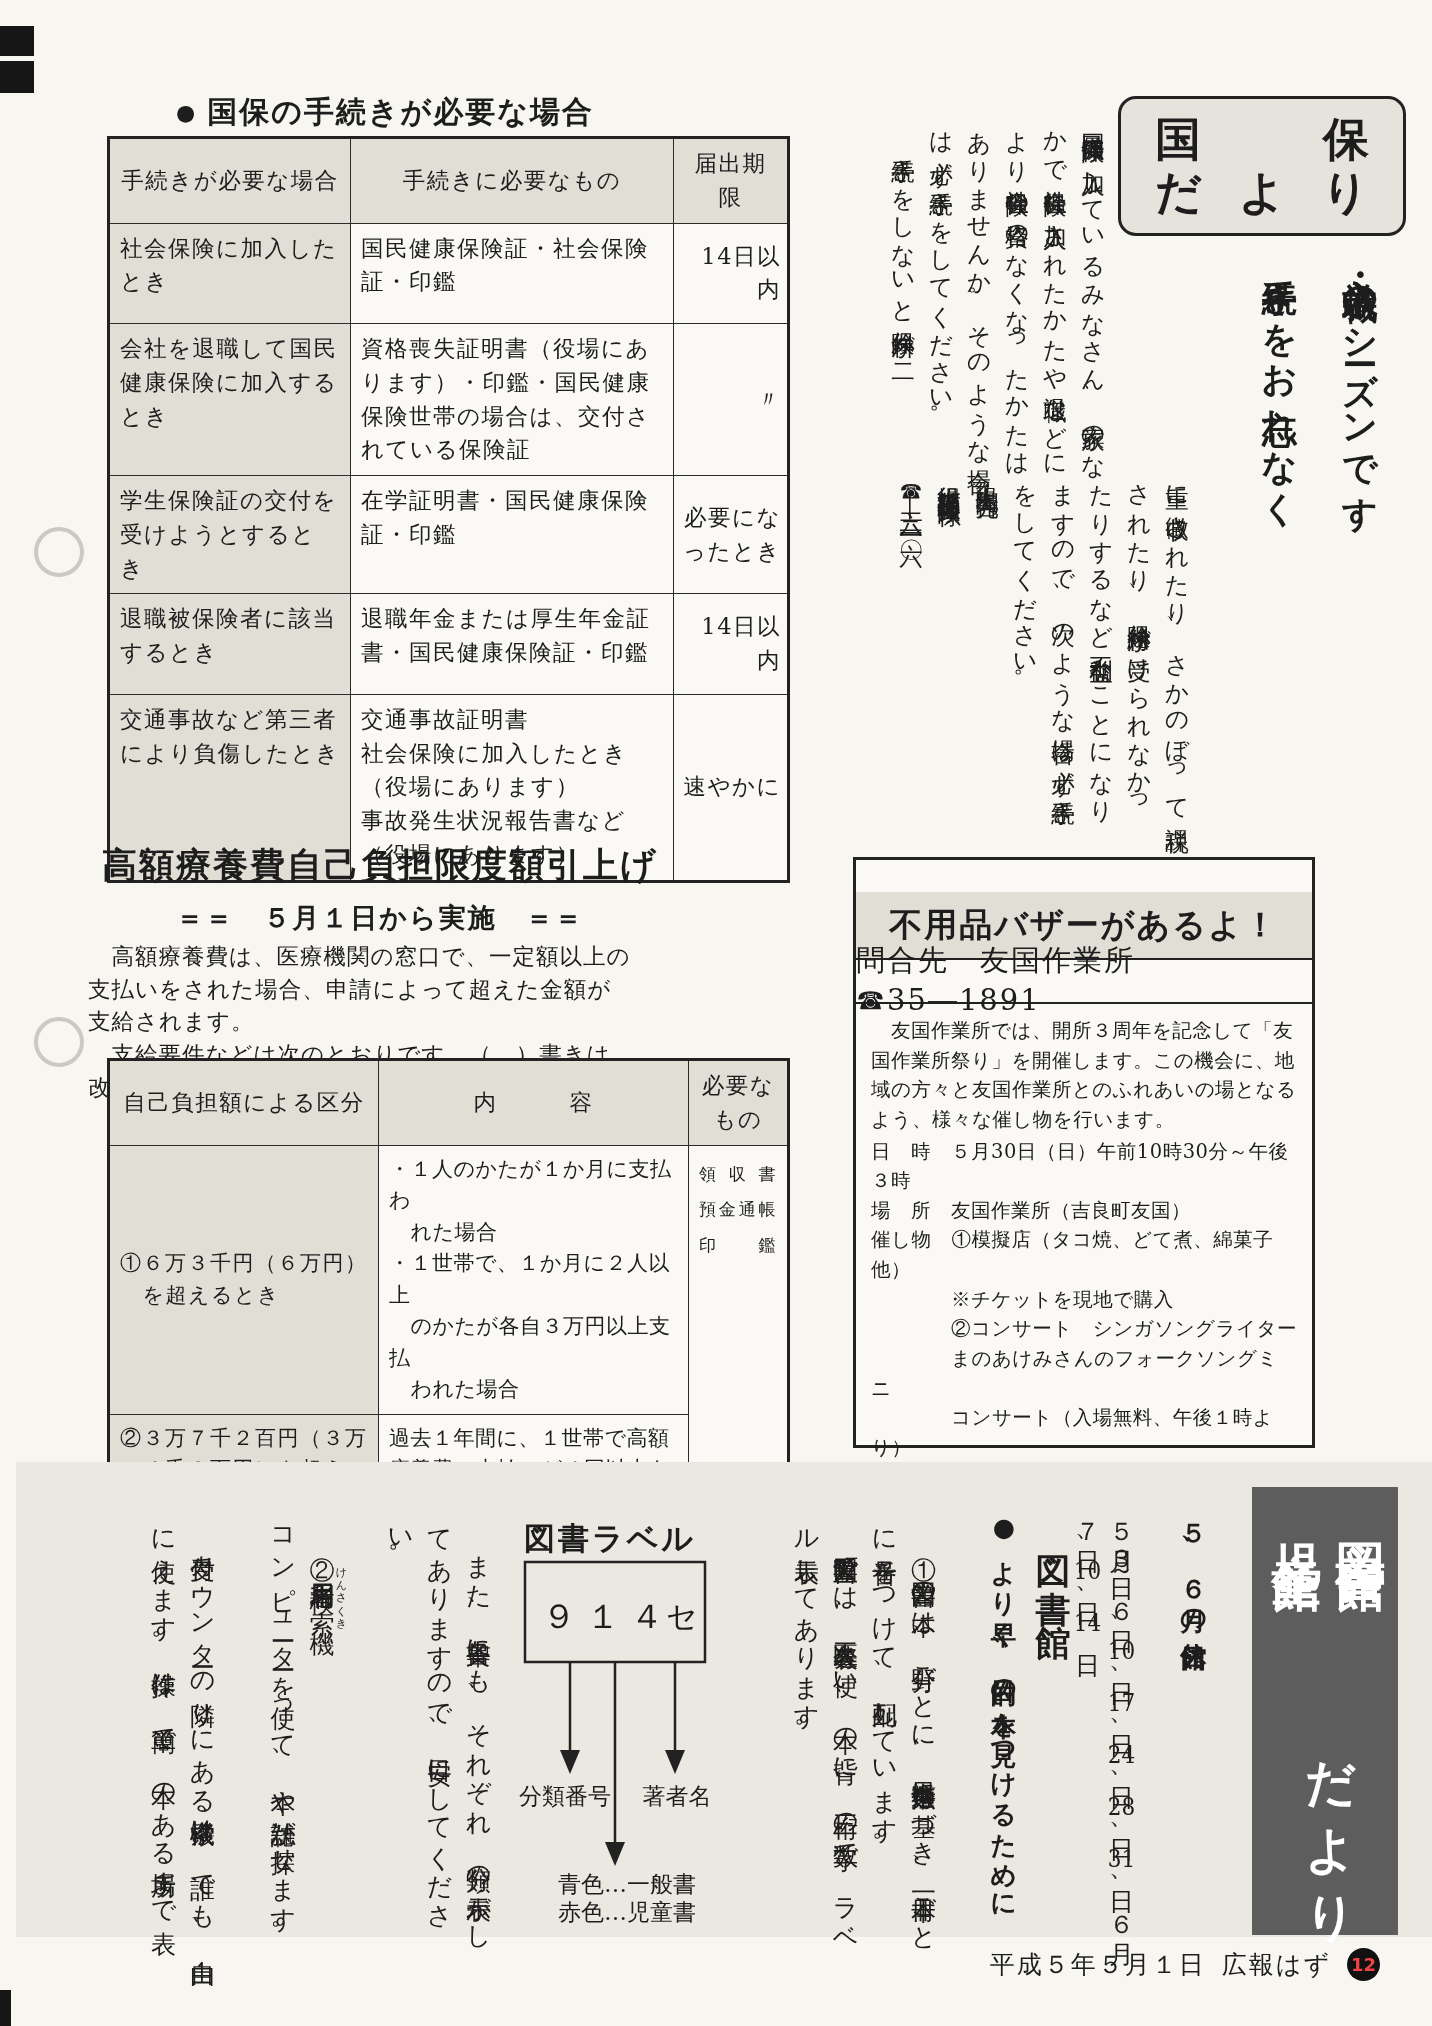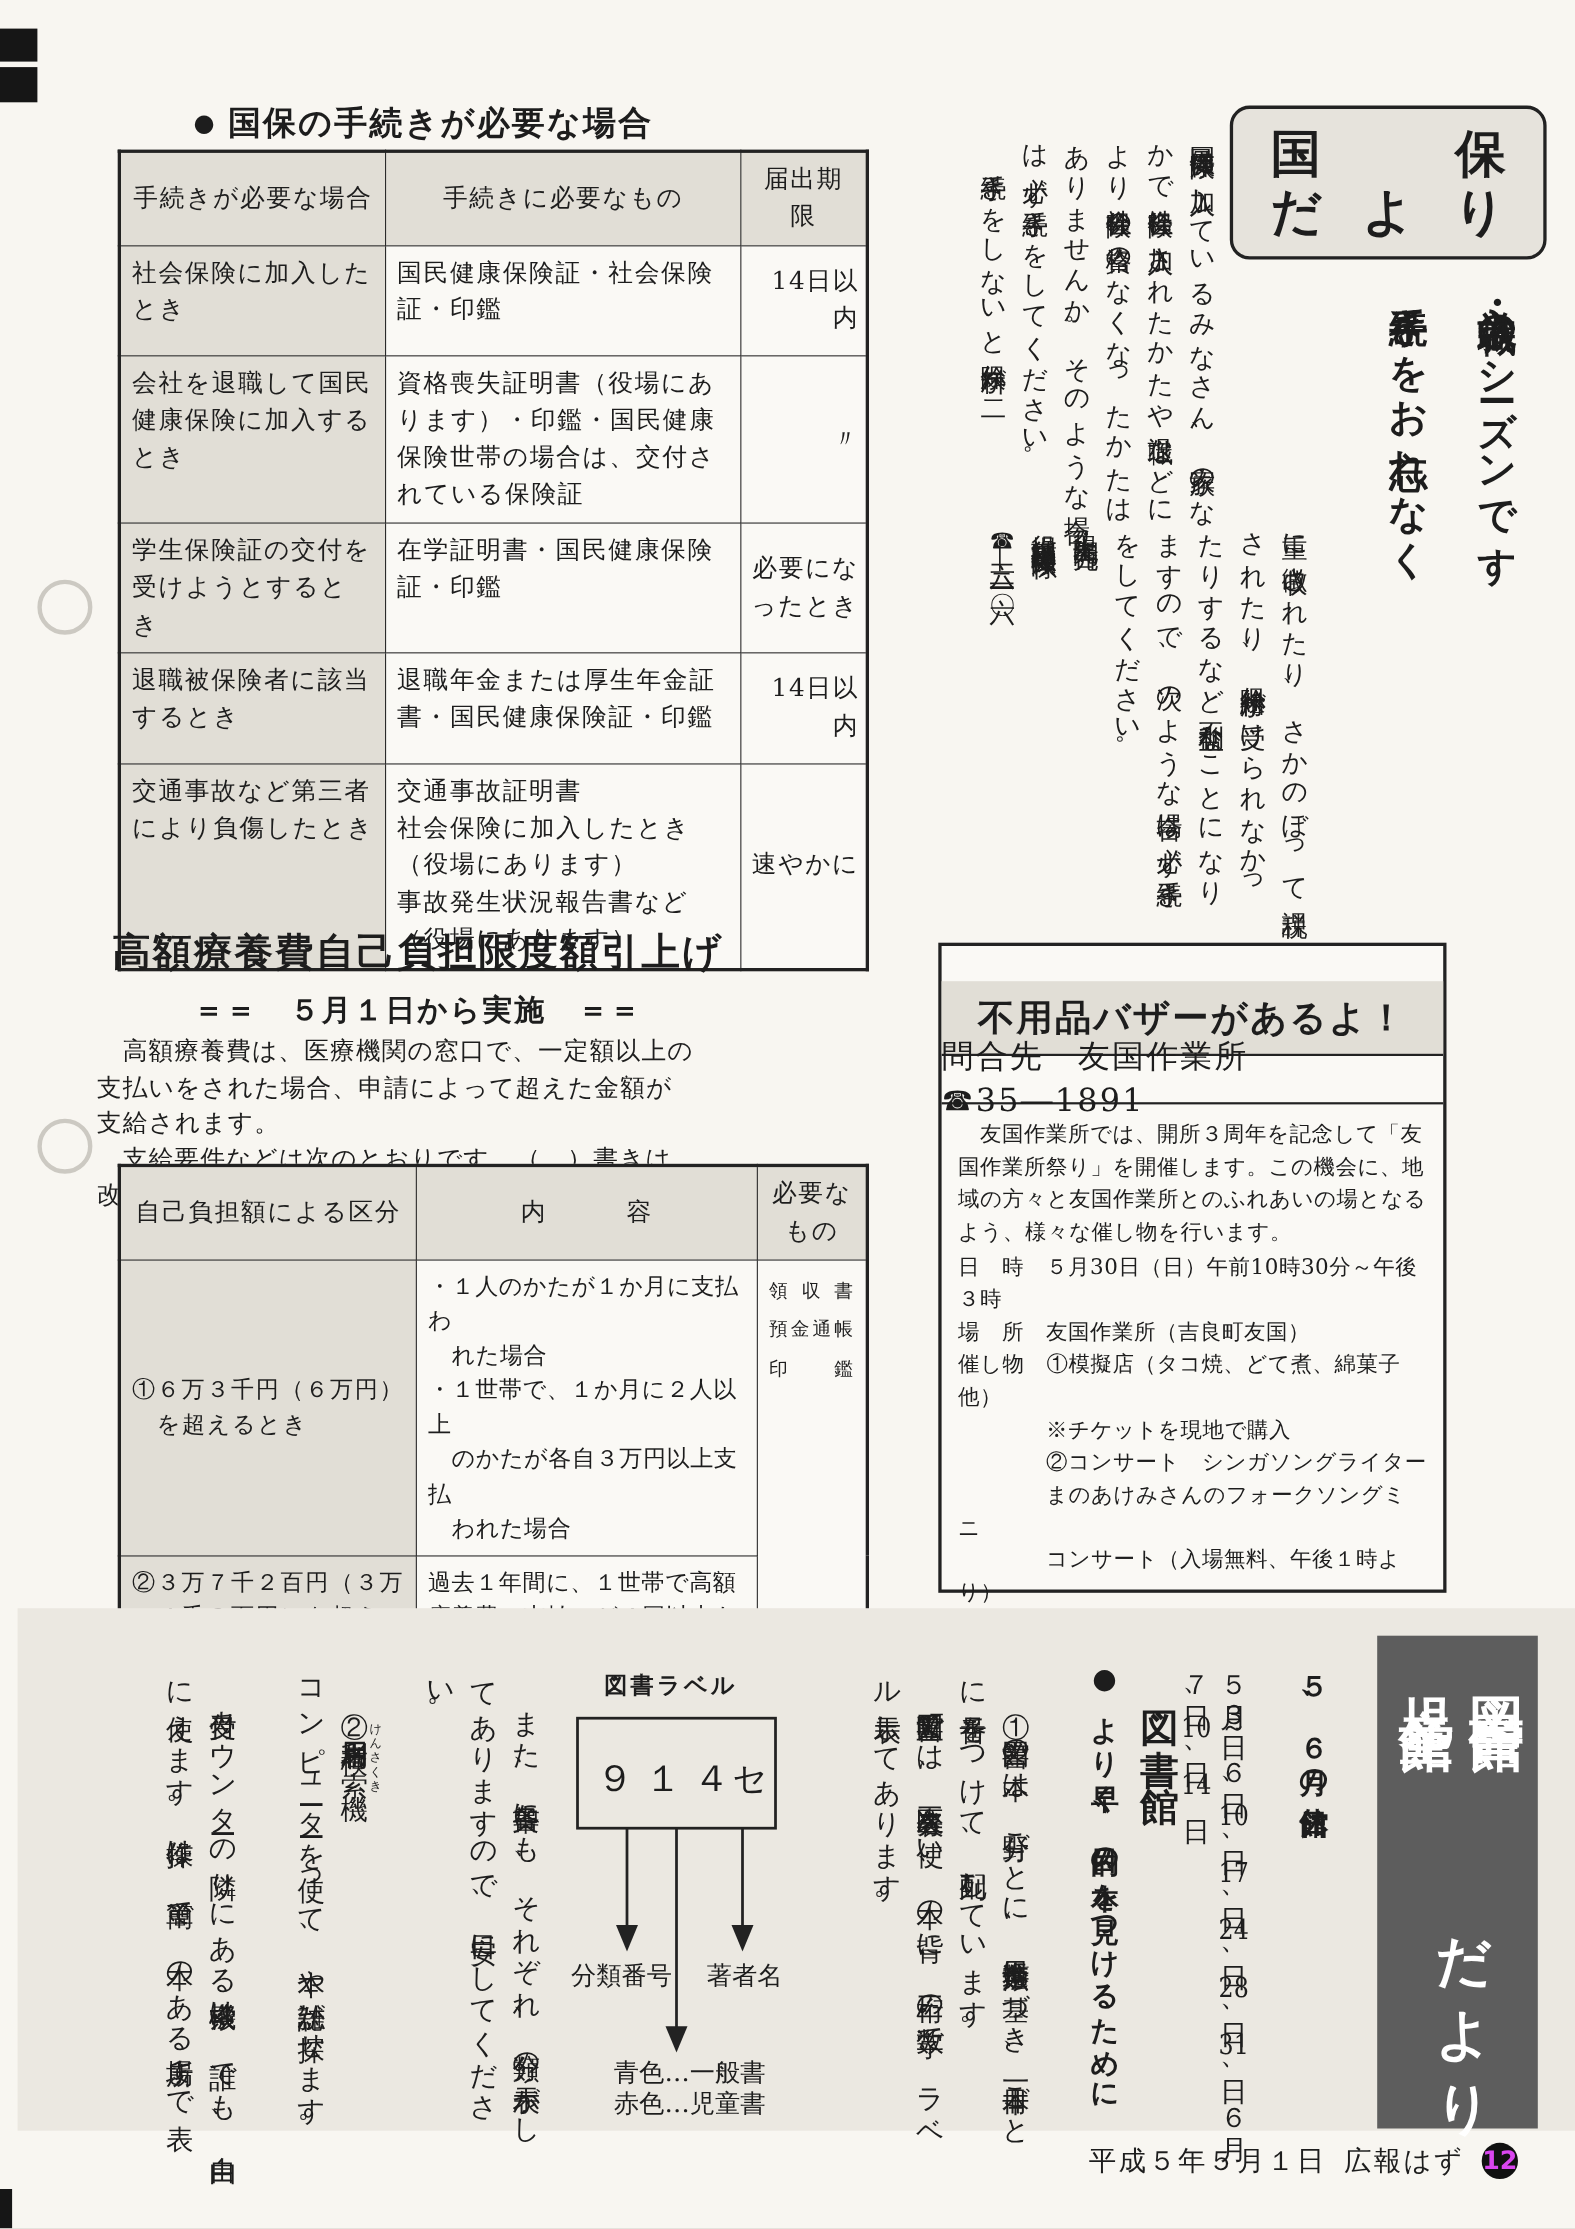--- a/index.html
+++ b/index.html
@@ -91,30 +91,30 @@
       font-size:25.5px;letter-spacing:1px;line-height:42px;}
   .lib-body{font-size:25px;letter-spacing:0.5px;line-height:39px;}
   .li1{left:698px;top:1512px;width:245px;height:445px;}
   .li1b{left:378px;top:1512px;width:120px;height:445px;}
   .li2{left:225px;top:1512px;width:122px;height:445px;}
   .li3{left:100px;top:1512px;width:122px;height:445px;}
   ruby rt{font-size:11px;letter-spacing:0;}
 
   
   .diagram-title{position:absolute;left:505px;top:1518px;width:210px;text-align:center;
-      font-family:"DejaVu Sans","Liberation Sans",sans-serif;font-weight:bold;font-size:21px;letter-spacing:3px;}
+      font-family:"DejaVu Sans","Liberation Sans",sans-serif;font-weight:bold;font-size:31px;letter-spacing:3px;}
   .diagram-svg{position:absolute;left:470px;top:1556px;}
   .diagram-svg text{font-family:"DejaVu Serif","Liberation Serif",serif;fill:#1d1d1d;}
 
   
   .footer{position:absolute;left:960px;top:1948px;width:420px;display:flex;align-items:center;
       justify-content:flex-end;gap:16px;font-size:25px;letter-spacing:2px;
       font-family:"DejaVu Sans","Liberation Sans",sans-serif;}
-  .badge{width:33px;height:33px;border-radius:50%;background:#111;color:#d946ef;
-      display:flex;align-items:center;justify-content:center;font-size:23px;font-weight:bold;letter-spacing:0;}
+  .badge{width:33px;height:33px;border-radius:50%;background:#111;color:#ef4444;
+      display:flex;align-items:center;justify-content:center;font-size:18px;font-weight:bold;letter-spacing:0;}
 </style>
 </head>
 <body>
 
 <div class="page">
 
   <div class="regmark m1"></div>
   <div class="regmark m2"></div>
   <div class="regmark m3"></div>
   <div class="hole h1"></div>

